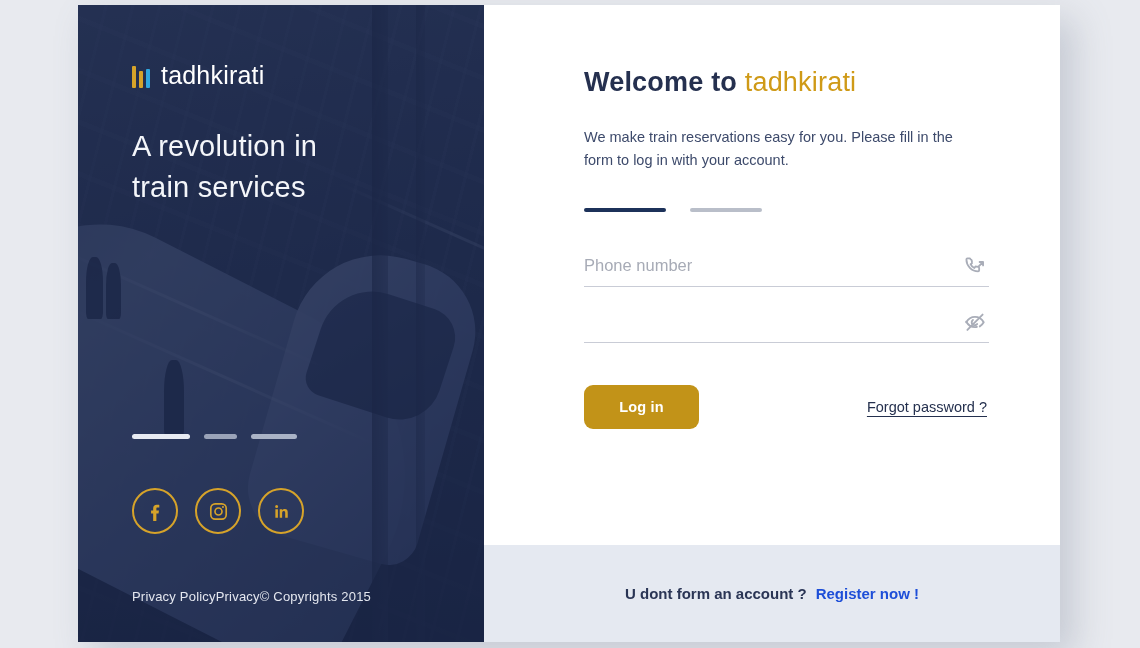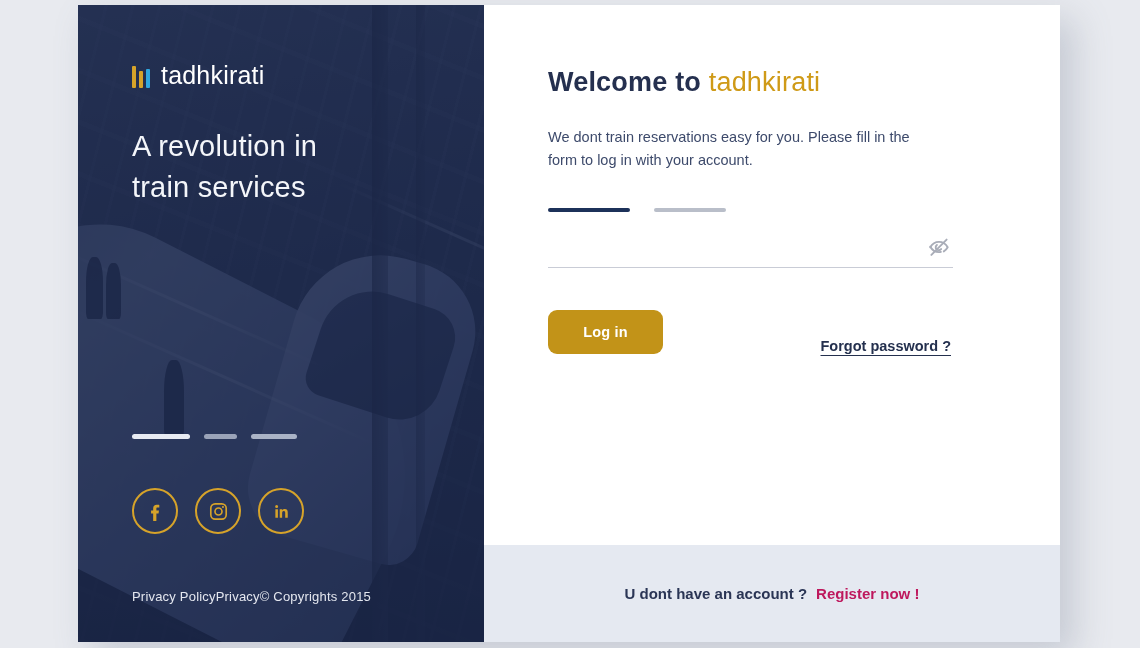--- a/index.html
+++ b/index.html
@@ -195,21 +195,21 @@
   #promo-footer span { white-space: nowrap; }
 
   
   #form-panel {
     flex: 1;
     position: relative;
     background: #ffffff;
     display: flex;
     flex-direction: column;
   }
-  #form-body { padding: 62px 0 0 64px; flex: 1; }
+  #form-body { padding: 62px 0 0 100px; flex: 1; }
 
   #welcome-title {
     font-size: 27px;
     font-weight: 700;
     color: #25304f;
     letter-spacing: .2px;
   }
   #welcome-title .brand-accent { color: #cf9a17; font-weight: 400; }
 
   #welcome-sub {
@@ -256,59 +256,59 @@
     bottom: 8px;
     color: #a9adb8;
     display: flex;
   }
 
   
   #form-actions {
     margin-top: 42px;
     width: 405px;
     display: flex;
-    align-items: flex-end;
+    align-items: center;
     justify-content: space-between;
   }
   #login-button {
     width: 115px;
     height: 44px;
     border: 0;
     border-radius: 9px;
     background: #c29318;
     color: #ffffff;
     font-family: "Liberation Sans", sans-serif;
     font-size: 14.5px;
     font-weight: 700;
     letter-spacing: .2px;
     cursor: pointer;
   }
   #forgot-password-link {
     font-size: 14.5px;
-    font-weight: 700;
+    font-weight: 400;
     color: #24304e;
     text-decoration: underline;
     text-underline-offset: 4px;
     cursor: pointer;
     margin-right: 2px;
   }
 
   
   #register-bar {
     height: 97px;
     background: #e5e9f1;
     display: flex;
     align-items: center;
     justify-content: center;
     gap: 9px;
     font-size: 15px;
     font-weight: 700;
   }
   #register-prompt { color: #2a3555; }
-  #register-link { color: #be185d; cursor: pointer; }
+  #register-link { color: #1d4ed8; cursor: pointer; }
 </style>
 </head>
 <body>
 
 <div id="login-card">
 
   <div id="promo-panel">
     <div class="photo-layer">
       <div class="rail-c"></div>
       <div class="train-body"></div>
@@ -373,46 +373,55 @@
   </div>
 
   <div id="form-panel">
 
     <div id="form-body">
 
       <h2 id="welcome-title">
         <span>Welcome to </span><span class="brand-accent">tadhkirati</span>
       </h2>
 
-      <p id="welcome-sub">We dont train reservations easy for you. Please fill in the form to log in with your account.</p>
+      <p id="welcome-sub">We make train reservations easy for you. Please fill in the form to log in with your account.</p>
 
       <div id="step-indicator">
         <span class="step-active"></span>
         <span class="step-idle"></span>
       </div>
 
+      <div class="field">
+        <input id="phone-input" type="text" placeholder="Phone number" style="">
+        <span class="field-icon">
+          <svg width="23" height="23" viewBox="0 0 24 24" fill="none" stroke="currentColor" stroke-width="1.9" stroke-linecap="round" stroke-linejoin="round" aria-hidden="true">
+            <path d="M15.3 11.9l4.6-4.6M16.3 7.3h3.6v3.6"></path>
+            <path d="M6.1 3.6H3.6C3 3.6 2.5 4.1 2.5 4.8c0 1.9.5 5.4 3.6 8.6 3.2 3.2 6.7 3.7 8.6 3.7.6 0 1.1-.5 1.1-1.1v-2.5c0-.5-.4-1-.9-1.1l-2.3-.4c-.4-.1-.8.1-1 .4l-.8 1.2c-1.4-.7-3.3-2.5-4-4l1.2-.8c.4-.2.5-.6.4-1l-.4-2.3c-.1-.5-.5-.9-1-.9z"></path>
+          </svg>
+        </span>
+      </div>
 
       <div class="field">
         <span class="field-icon">
           <svg width="24" height="24" viewBox="0 0 24 24" fill="none" stroke="currentColor" stroke-width="1.9" stroke-linecap="round" stroke-linejoin="round" aria-hidden="true">
             <path d="M3.3 12.3c1.9-3.4 5-5.4 8.7-5.4 3.7 0 6.8 2 8.7 5.4-1 1.8-2.3 3.2-3.9 4.1"></path>
             <path d="M13.9 16.9c-.6.2-1.2.2-1.9.2-3.7 0-6.8-2-8.7-5.4"></path>
             <path d="M9.9 9.9a3 3 0 104.2 4.2"></path>
             <path d="M4.4 19.9L19.6 4.6"></path>
           </svg>
         </span>
       </div>
 
       <div id="form-actions">
         <button id="login-button">Log in</button>
         <a id="forgot-password-link">Forgot password ?</a>
       </div>
 
     </div>
 
     <div id="register-bar">
-      <span id="register-prompt">U dont have an account ?</span>
+      <span id="register-prompt">U dont form an account ?</span>
       <a id="register-link">Register now !</a>
     </div>
 
   </div>
 
 </div>
 
 </body></html>

